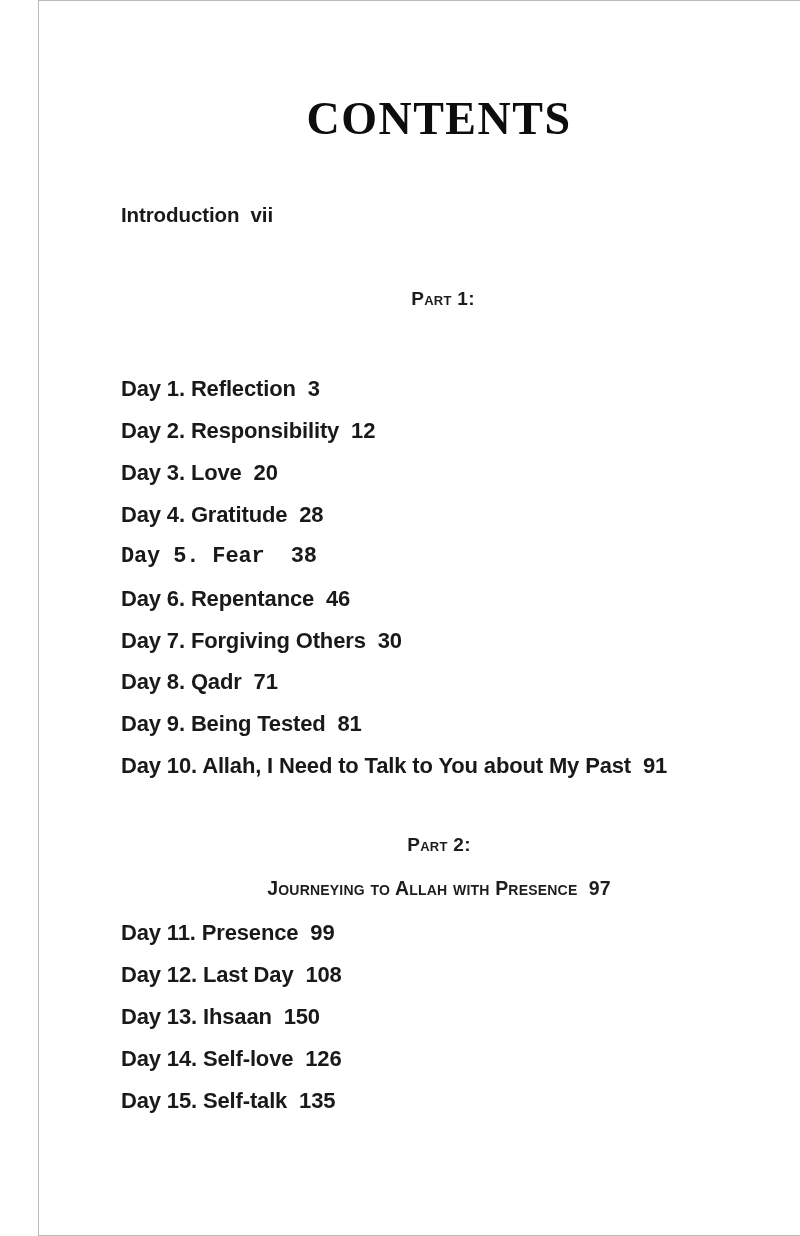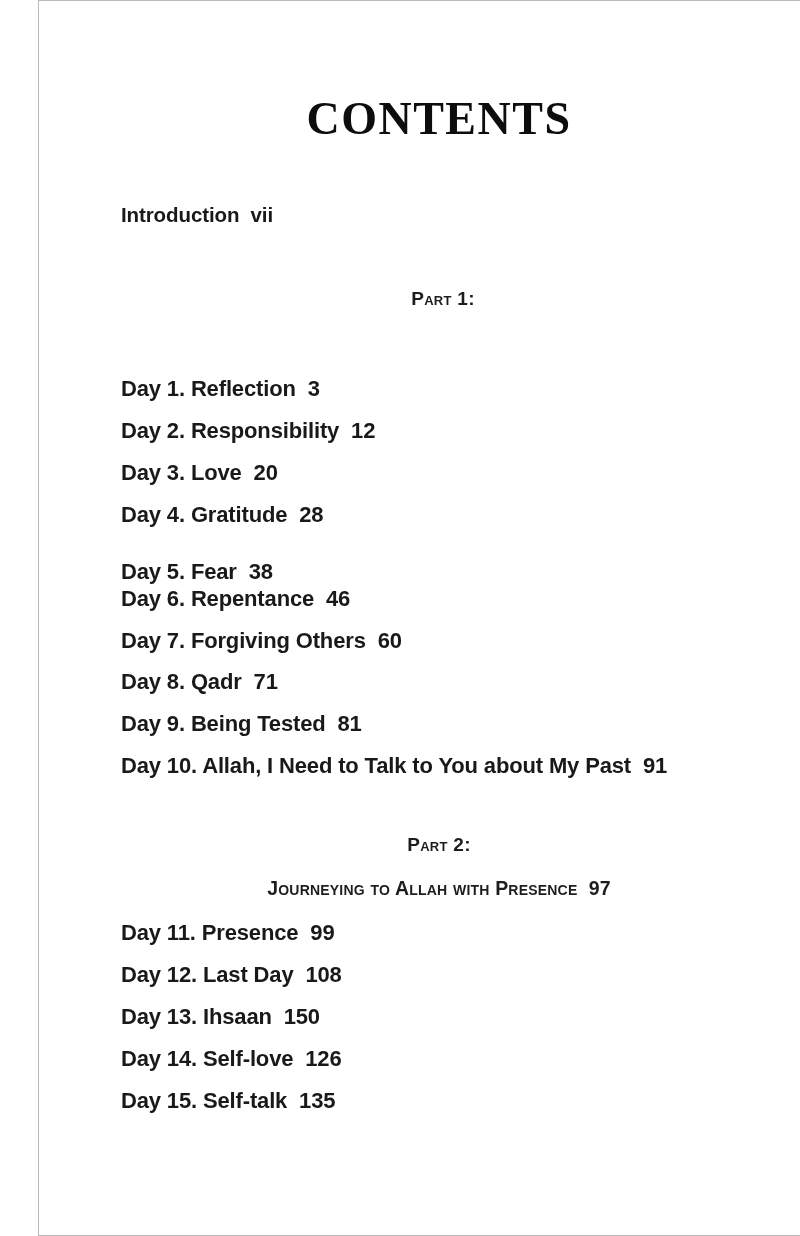--- a/index.html
+++ b/index.html
@@ -105,23 +105,23 @@
     <div class="intro-entry">Introduction  vii</div>
 
     <div class="part-block" style="top: 288px; padding-left: 8px;">
       <div class="part-label">Part 1:</div>
     </div>
 
     <div class="entry" style="top: 377px;">Day 1. Reflection  3</div>
     <div class="entry" style="top: 419px;">Day 2. Responsibility  12</div>
     <div class="entry" style="top: 461px;">Day 3. Love  20</div>
     <div class="entry" style="top: 503px;">Day 4. Gratitude  28</div>
-    <div class="entry" style="top: 560px;">Day 5. Fear  38</div>
+    <div class="entry" style="top: 545px; font-family: Liberation Mono, monospace;">Day 5. Fear  38</div>
     <div class="entry" style="top: 587px;">Day 6. Repentance  46</div>
-    <div class="entry" style="top: 629px;">Day 7. Forgiving Others  60</div>
+    <div class="entry" style="top: 629px;">Day 7. Forgiving Others  30</div>
     <div class="entry" style="top: 670px;">Day 8. Qadr  71</div>
     <div class="entry" style="top: 712px; text-align: center;">Day 9. Being Tested  81</div>
     <div class="entry" style="top: 754px;">Day 10. Allah, I Need to Talk to You about My Past  91</div>
 
     <div class="part-block" style="top: 834px;">
       <div class="part-label">Part 2:</div>
       <div class="part-subtitle">Journeying to Allah with Presence  97</div>
     </div>
 
     <div class="entry" style="top: 921px;">Day 11. Presence  99</div>

